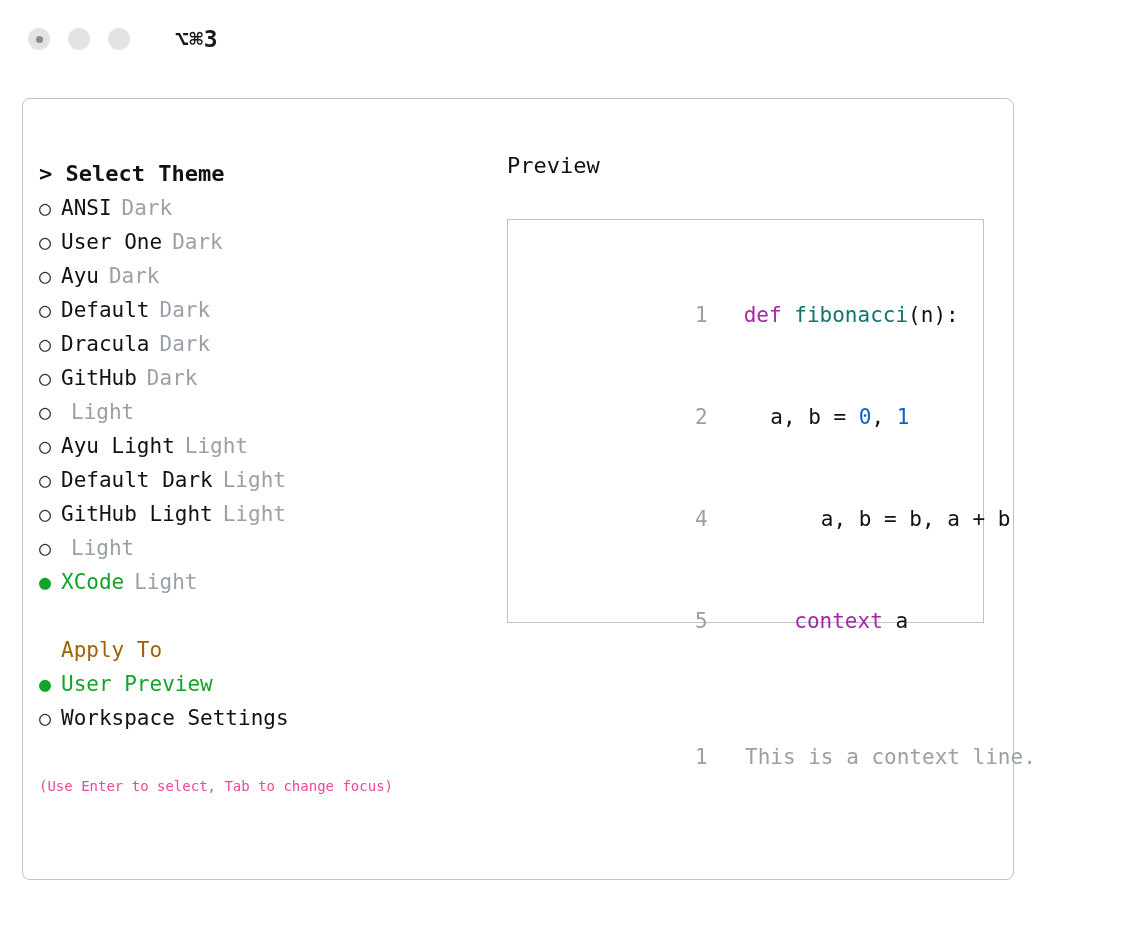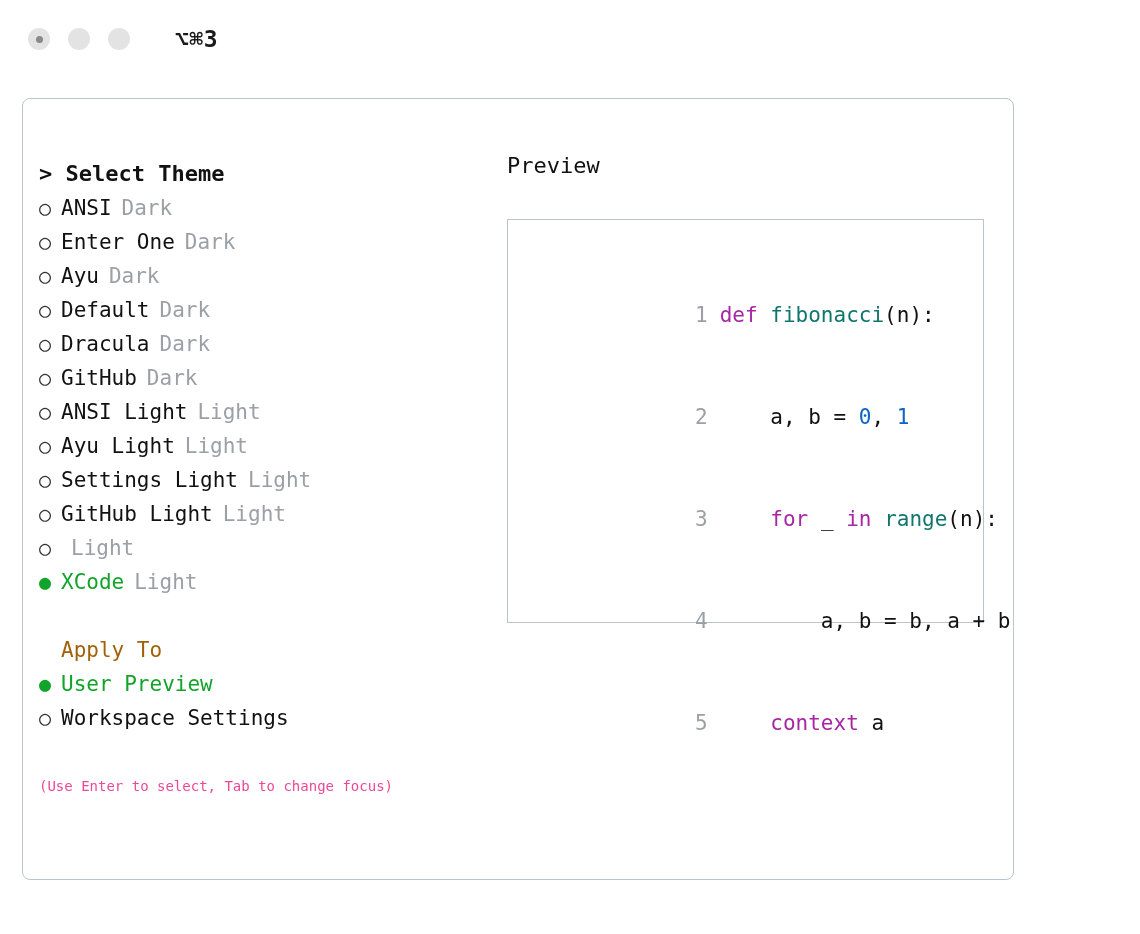--- a/index.html
+++ b/index.html
@@ -161,21 +161,21 @@
     line-height: 34px;
     white-space: pre;
   }
   .ln {
     color: #9aa0a6;
     display: inline-block;
     width: 26px;
     text-align: right;
     margin-right: 12px;
   }
-  .kw { color: #a626a4; }
+  .kw { color: #a626a4; margin-left: 24px; }
   .fn { color: #0f766e; }
   .num { color: #0b63c4; }
   .plain { color: #111111; }
   .diff-gap { height: 34px; }
   .diff-context { color: #9aa0a6; }
 </style>
 </head>
 <body>
 
 <div class="window">
@@ -198,21 +198,21 @@
         <div class="theme-list">
 
           <div class="row">
             <span class="bullet">○</span>
             <span class="label">ANSI</span>
             <span class="variant">Dark</span>
           </div>
 
           <div class="row">
             <span class="bullet">○</span>
-            <span class="label">Enter One</span>
+            <span class="label">User One</span>
             <span class="variant">Dark</span>
           </div>
 
           <div class="row">
             <span class="bullet">○</span>
             <span class="label">Ayu</span>
             <span class="variant">Dark</span>
           </div>
 
           <div class="row">
@@ -228,33 +228,32 @@
           </div>
 
           <div class="row">
             <span class="bullet">○</span>
             <span class="label">GitHub</span>
             <span class="variant">Dark</span>
           </div>
 
           <div class="row">
             <span class="bullet">○</span>
-            <span class="label">ANSI Light</span>
             <span class="variant">Light</span>
           </div>
 
           <div class="row">
             <span class="bullet">○</span>
             <span class="label">Ayu Light</span>
             <span class="variant">Light</span>
           </div>
 
           <div class="row">
             <span class="bullet">○</span>
-            <span class="label">Settings Light</span>
+            <span class="label">Default Dark</span>
             <span class="variant">Light</span>
           </div>
 
           <div class="row">
             <span class="bullet">○</span>
             <span class="label">GitHub Light</span>
             <span class="variant">Light</span>
           </div>
 
           <div class="row">
@@ -294,34 +293,34 @@
         <div class="preview-box">
 
           <div class="code-line">
             <span class="ln">1</span><span class="kw">def </span><span class="fn">fibonacci</span><span class="plain">(n):</span>
           </div>
 
           <div class="code-line">
             <span class="ln">2</span><span class="plain">    a, b = </span><span class="num">0</span><span class="plain">, </span><span class="num">1</span>
           </div>
 
-          <div class="code-line">
-            <span class="ln">3</span><span class="plain">    </span><span class="kw">for</span><span class="plain"> _ </span><span class="kw">in</span><span class="plain"> </span><span class="fn">range</span><span class="plain">(n):</span>
-          </div>
 
           <div class="code-line">
             <span class="ln">4</span><span class="plain">        a, b = b, a + b</span>
           </div>
 
           <div class="code-line">
             <span class="ln">5</span><span class="plain">    </span><span class="kw">context</span><span class="plain"> a</span>
           </div>
 
           <div class="diff-gap"></div>
 
+          <div class="code-line">
+            <span class="ln">1</span><span class="diff-context">  This is a context line.</span>
+          </div>
 
           <div class="code-line">
             
           </div>
 
         </div>
       </div>
 
     </div>
   </div>

